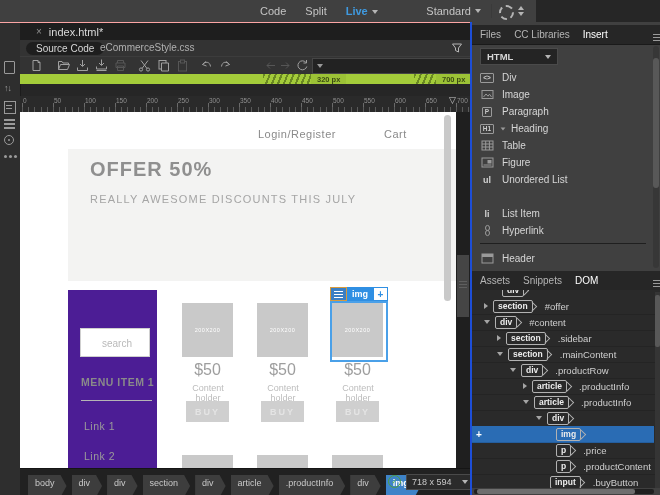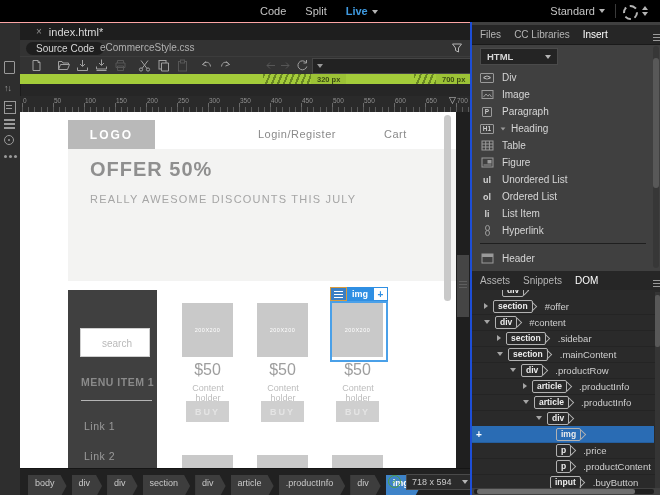--- a/index.html
+++ b/index.html
@@ -1,21 +1,21 @@
 <!DOCTYPE html>
 <html><head>
 <meta charset="utf-8">
 <style>
   html,body{margin:0;padding:0}
   body{width:660px;height:495px;position:relative;background:#262626;
        font-family:"Liberation Sans",sans-serif;overflow:hidden;
        -webkit-font-smoothing:antialiased}
 
   
-  .topbar{position:absolute;left:0;top:0;width:660px;height:22px;background:#000000;border-bottom:4px solid #fca5a5}
+  .topbar{position:absolute;left:0;top:0;width:536px;height:22px;background:#404040;border-bottom:4px solid #fca5a5}
   .viewmodes{position:absolute;left:260px;top:0;height:22px;display:flex;gap:19px;align-items:center;font-size:11px;color:#c4c4c4}
   .viewmode{cursor:default}
   .viewmode.active{color:#3f9ae0;font-weight:bold}
   .caret{display:inline-block;width:0;height:0;border-left:3.5px solid transparent;border-right:3.5px solid transparent;border-top:4px solid #b5b5b5;vertical-align:middle;margin-left:4px}
   .workspace{position:absolute;right:55px;top:0;height:22px;display:flex;align-items:center;font-size:11px;color:#c4c4c4}
   .topbar-sep{position:absolute;right:44px;top:4px;width:1px;height:14px;background:#3a3a3a}
   .gear{position:absolute;right:22px;top:5px;width:11px;height:11px;border:2px dashed #b5b5b5;border-radius:50%}
   .sync-arrows{position:absolute;right:12px;top:6px;width:6px;height:10px}
   .sync-arrows::before{content:"";position:absolute;left:0;top:0;border-left:3px solid transparent;border-right:3px solid transparent;border-bottom:4px solid #b5b5b5}
   .sync-arrows::after{content:"";position:absolute;left:0;bottom:0;border-left:3px solid transparent;border-right:3px solid transparent;border-top:4px solid #b5b5b5}
@@ -68,21 +68,21 @@
   .gutter{position:absolute;left:456px;top:112px;width:14px;height:356px;background:#1f1f1f}
   .gutter-handle{position:absolute;left:1px;top:143px;width:12px;height:62px;background:#454545}
   .gutter-handle::after{content:"";position:absolute;left:2px;top:26px;width:8px;height:1px;background:#5f5f5f;box-shadow:0 3px 0 #5f5f5f,0 6px 0 #5f5f5f}
   .cv-scroll{position:absolute;left:424px;top:3px;width:7px;height:186px;background:#c9c9c9;border-radius:4px}
   .logo{position:absolute;left:48px;top:8px;width:87px;height:29px;background:#b9b9b9;color:#fff;
     font-size:12px;font-weight:bold;letter-spacing:2px;display:flex;align-items:center;justify-content:center}
   .nav-link{position:absolute;top:16px;color:#8a8a8a;font-size:11px;letter-spacing:.5px}
   .offer{position:absolute;left:48px;top:37px;width:388px;height:132px;background:#f3f3f2}
   .offer-title{position:absolute;left:70px;top:46px;font-size:20px;font-weight:bold;color:#8f8f8f;letter-spacing:1px}
   .offer-sub{position:absolute;left:70px;top:81px;font-size:11px;color:#a5a5a5;letter-spacing:1.2px}
-  .side{position:absolute;left:48px;top:178px;width:89px;height:178px;background:#404040}
+  .side{position:absolute;left:48px;top:178px;width:89px;height:178px;background:#4c1d95}
   .search{position:absolute;left:12px;top:38px;width:68px;height:27px;background:#fff;border:1px solid #cfcfcf}
   .search input{width:100%;height:100%;border:none;outline:none;text-align:center;font-size:10px;color:#b9b9b9;font-family:"Liberation Sans",sans-serif;background:transparent}
   .search input::placeholder{color:#b9b9b9}
   .menu-title{position:absolute;left:13px;top:86px;font-size:10.5px;font-weight:bold;color:#8a8a8a;letter-spacing:.5px}
   .menu-hr{position:absolute;left:13px;top:110px;width:71px;border-top:1px solid #b5b5b5}
   .side-link{position:absolute;left:16px;font-size:10.5px;color:#9a9a9a;letter-spacing:.5px}
   .card{position:absolute;top:0;width:51px}
   .ph{position:absolute;top:191px;width:51px;height:54px;background:#c9c9c9;color:#fff;font-size:5.5px;display:flex;align-items:center;justify-content:center;letter-spacing:.5px}
   .price{position:absolute;top:249px;width:51px;text-align:center;font-size:16px;color:#9e9e9e}
   .holder{position:absolute;top:271px;width:58px;margin-left:-3px;text-align:center;font-size:9px;color:#bcbcbc}
@@ -259,21 +259,20 @@
   <span class="ruler-num" style="left:282px">450</span>
   <span class="ruler-num" style="left:313px">500</span>
   <span class="ruler-num" style="left:344px">550</span>
   <span class="ruler-num" style="left:375px">600</span>
   <span class="ruler-num" style="left:406px">650</span>
   <span class="ruler-num" style="left:437px">700</span>
   <span class="ruler-marker">▽</span>
 </div>
 
 <div class="canvas">
-  <div class="logo">LOGO</div>
   <span class="nav-link" style="left:238px">Login/Register</span>
   <span class="nav-link" style="left:364px">Cart</span>
 
   <div class="offer"></div>
   <div class="offer-title">OFFER 50%</div>
   <div class="offer-sub">REALLY AWESOME DISCOUNTS THIS JULY</div>
 
   <div class="side">
     <div class="search">
       <input placeholder="search" style="">
@@ -403,26 +402,20 @@
         </svg>
       </span>
     <span>Figure</span>
   </div>
   <div class="ins-item" style="top:149px">
     <span class="ins-ic">
         <span class="itext">ul</span>
       </span>
     <span>Unordered List</span>
   </div>
-  <div class="ins-item" style="top:166px">
-    <span class="ins-ic">
-        <span class="itext">ol</span>
-      </span>
-    <span>Ordered List</span>
-  </div>
   <div class="ins-item" style="top:183px">
     <span class="ins-ic">
         <span class="itext">li</span>
       </span>
     <span>List Item</span>
   </div>
   <div class="ins-item" style="top:200px">
     <span class="ins-ic">
         <svg width="13" height="13" viewBox="0 0 13 13">
           <ellipse cx="6.5" cy="4" rx="2" ry="2.6" fill="none" stroke="#9a9a9a"></ellipse>

